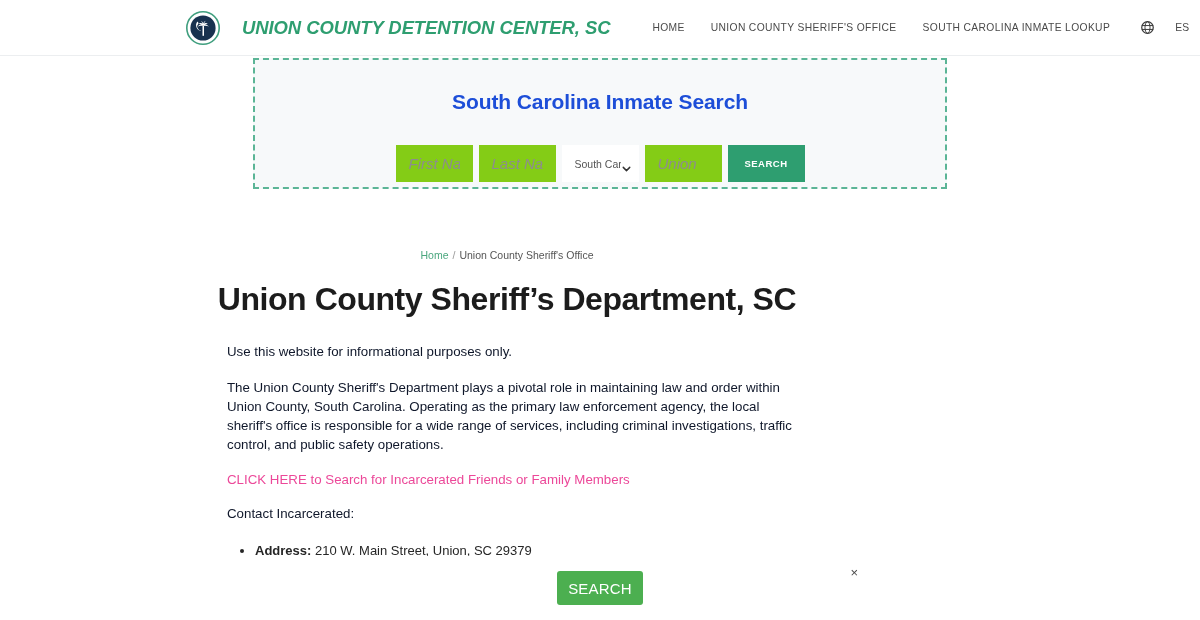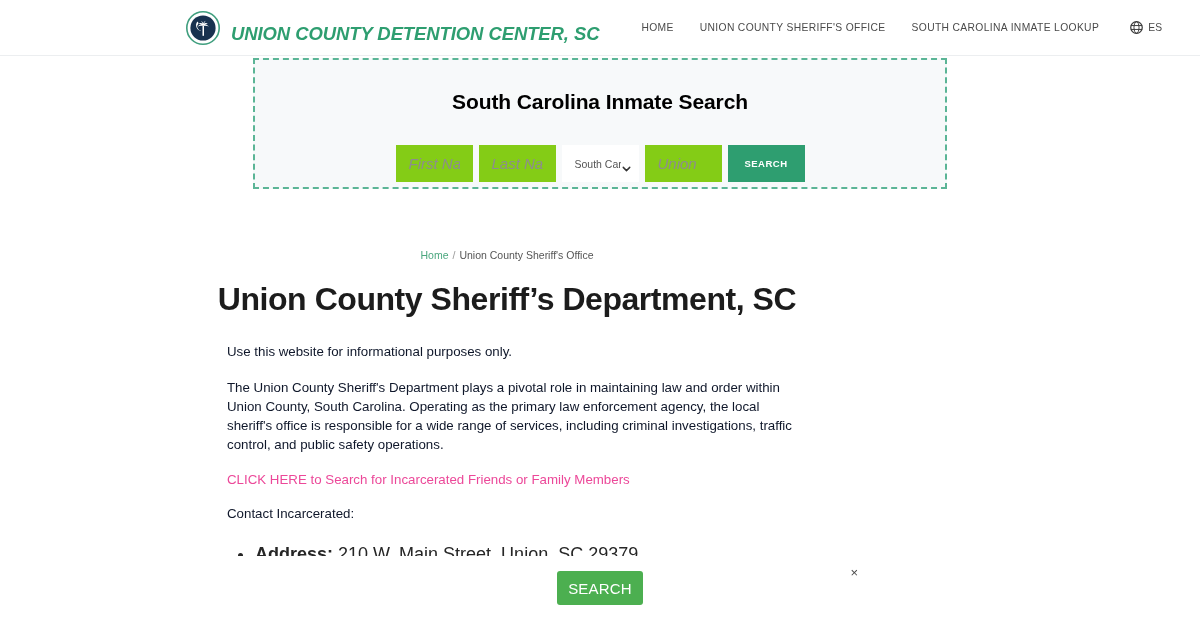--- a/index.html
+++ b/index.html
@@ -23,22 +23,22 @@
     height: 56px;
     width: 100%;
     background: #ffffff;
     border-bottom: 1px solid #eceef0;
     display: flex;
     align-items: center;
     padding-left: 186px;
   }
   .brand {
     display: flex;
-    align-items: flex-end;
-    gap: 11px;
+    align-items: center;
+    gap: 22px;
     text-decoration: none;
     flex: none;
   }
   .brand-logo {
     width: 34px;
     height: 34px;
     flex: none;
     display: block;
   }
   .brand-title {
@@ -78,40 +78,41 @@
   .globe-icon {
     width: 13px;
     height: 13px;
     display: block;
   }
   .lang-label {
     font-size: 10.3px;
     letter-spacing: 0.35px;
     color: #4a4a4a;
     text-transform: uppercase;
+    margin-left: 16px;
   }
 
   
   .search-panel {
     position: absolute;
     left: 253px;
     top: 58px;
     width: 694px;
     height: 131px;
     background: #f7f9fa;
     border: 2px dashed #5bb596;
     display: flex;
     flex-direction: column;
     align-items: center;
   }
   .search-heading {
     margin-top: 30px;
     font-size: 21px;
     font-weight: 600;
-    color: #000000;
+    color: #1d4ed8;
     letter-spacing: -0.1px;
     font-family: "Liberation Sans", sans-serif;
   }
   .search-form {
     margin-top: 14px;
     display: flex;
     align-items: stretch;
     gap: 6px;
   }
   .sf-field {
@@ -224,21 +225,21 @@
     text-decoration: none;
     margin-bottom: 18px;
     font-family: "Liberation Sans", sans-serif;
   }
   .contact-list {
     margin: 0;
     padding-left: 28px;
     list-style: disc;
   }
   .contact-list li {
-    font-size: 18px;
+    font-size: 13px;
     line-height: 1.38;
     color: #262626;
     margin-bottom: 4px;
     font-family: "Liberation Sans", sans-serif;
   }
   .contact-list li b { font-weight: 700; }
 
   
   .bottom-banner {
     position: absolute;

